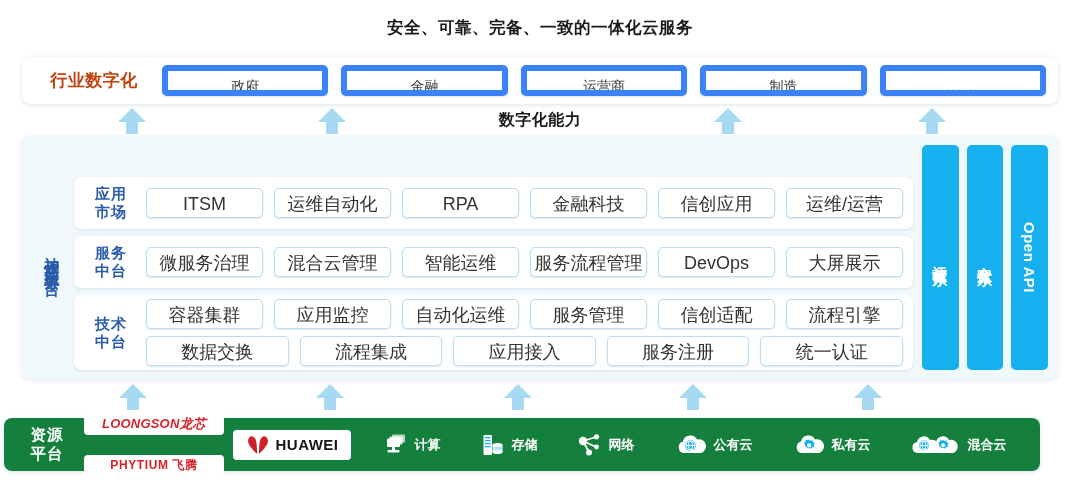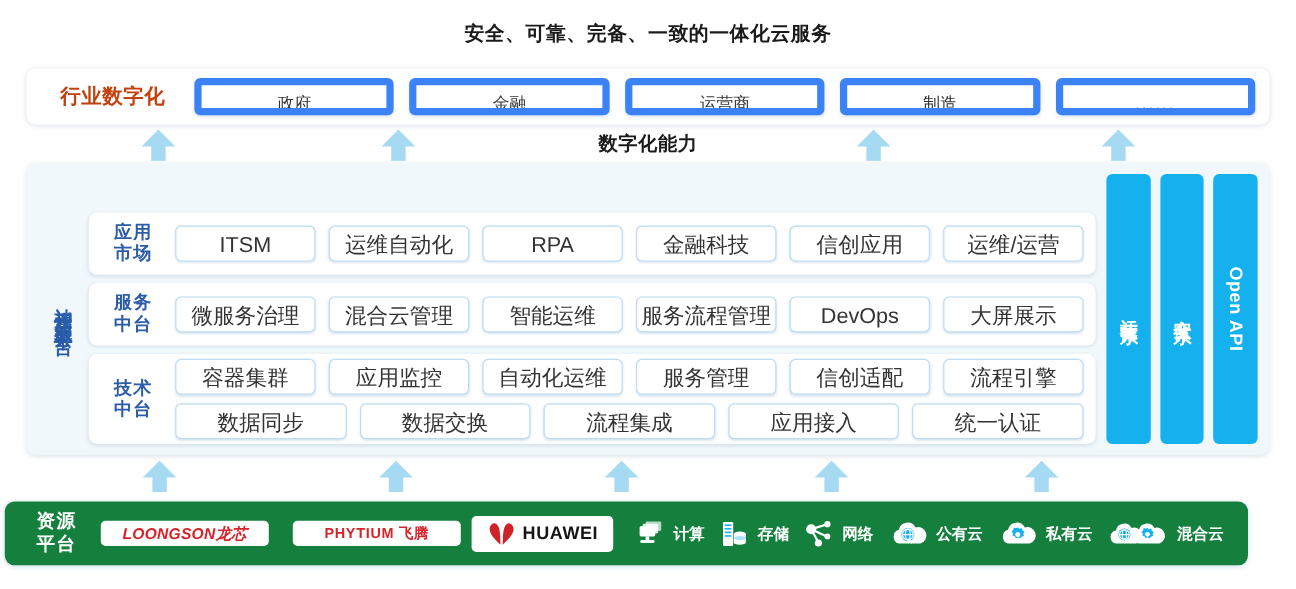--- a/index.html
+++ b/index.html
@@ -275,20 +275,21 @@
     text-align: center;
     color: #ffffff;
     font-size: 15.5px;
     font-weight: bold;
     line-height: 1.2;
     letter-spacing: 1px;
   }
   .logo-stack {
     flex: 0 0 auto;
     display: flex;
+    flex-direction: column;
     gap: 20px;
     margin-left: 6px;
   }
   .logo-box {
     background: #ffffff;
     border-radius: 4px;
     height: 21px;
     width: 140px;
     display: flex;
     align-items: center;
@@ -428,24 +429,24 @@
       <div class="tier-cells">
         <div class="cell-row">
           <div class="cell">容器集群</div>
           <div class="cell">应用监控</div>
           <div class="cell">自动化运维</div>
           <div class="cell">服务管理</div>
           <div class="cell">信创适配</div>
           <div class="cell">流程引擎</div>
         </div>
         <div class="cell-row">
-          <div class="cell">数据同步</div>
           <div class="cell">数据交换</div>
           <div class="cell">流程集成</div>
           <div class="cell">应用接入</div>
+          <div class="cell">服务注册</div>
           <div class="cell">统一认证</div>
         </div>
       </div>
     </div>
 
   </div>
 
   <div class="pillars">
     <div class="pillar">
       <span>运营体系</span>

